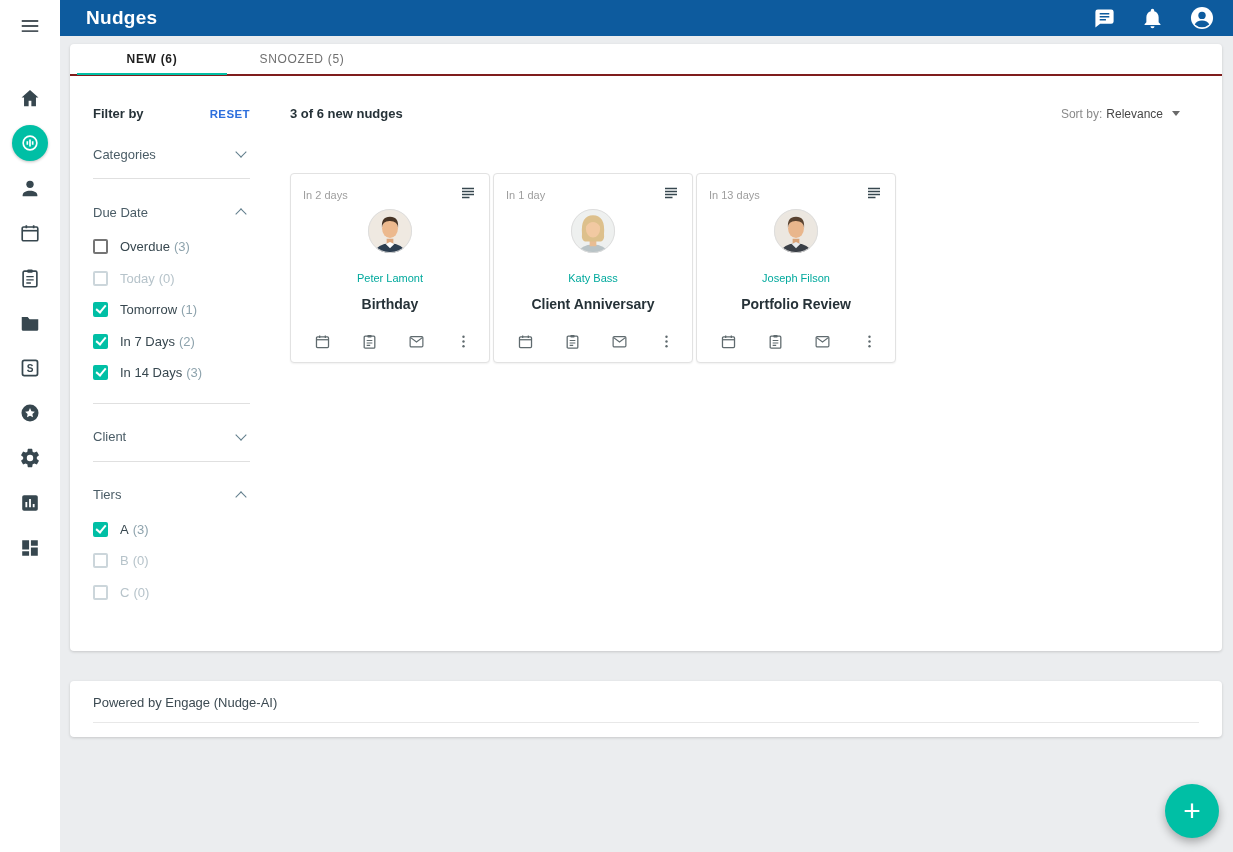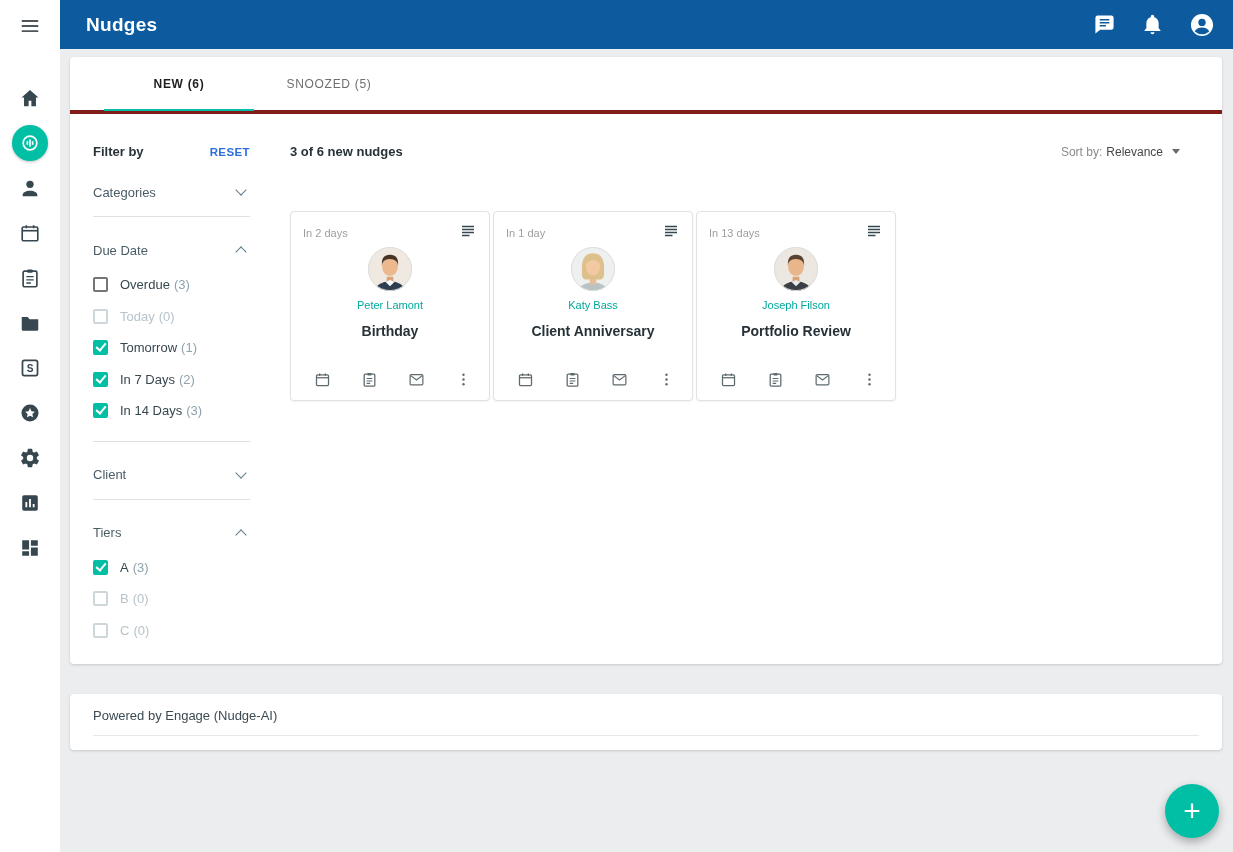--- a/index.html
+++ b/index.html
@@ -10,32 +10,32 @@
   
   .sidebar{width:60px;flex:none;background:#fff;display:flex;flex-direction:column;align-items:center;padding-top:4px;z-index:2}
   .side-slot{height:45px;width:60px;display:flex;align-items:center;justify-content:center;color:#37474f;cursor:pointer}
   .side-slot.menu{height:44px;margin-bottom:27px;color:#4d565c}
   .side-slot svg{width:22px;height:22px}
   .active-dot{width:36px;height:36px;border-radius:50%;background:#00bfa5;display:flex;align-items:center;justify-content:center;box-shadow:0 1px 3px rgba(0,0,0,.25)}
   .active-dot svg{width:20px;height:20px;color:#fff}
 
   
   .main-col{flex:1;display:flex;flex-direction:column;background:#ebedef;min-width:0}
-  .header{height:49px;flex:none;background:#0d5b9e;display:flex;align-items:center;padding:0 18px 0 26px;color:#fff}
+  .header{height:36px;flex:none;background:#0d5b9e;display:flex;align-items:center;padding:0 18px 0 26px;color:#fff}
   .header .title{font-size:19px;font-weight:bold;letter-spacing:.3px}
   .header .spacer{flex:1}
   .hicon{width:23px;height:23px;margin-left:25px;cursor:pointer;display:block}
   .hicon.account{width:26px;height:26px}
 
   
   .content{flex:1;padding:8px 11px 0 10px;overflow:hidden}
   .panel{background:#fff;border-radius:4px;box-shadow:0 1px 3px rgba(0,0,0,.16)}
   .main-panel{height:607px;display:flex;flex-direction:column}
 
-  .tabs{display:flex;padding-left:34px;border-bottom:4px solid #7f1d1d;height:57px;flex:none}
+  .tabs{display:flex;padding-left:7px;border-bottom:2px solid #7f1d1d;height:32px;flex:none}
   .tab{width:150px;display:flex;align-items:center;justify-content:center;font-size:12px;letter-spacing:.7px;color:#6f6f6f;position:relative;cursor:pointer}
   .tab.active{color:#1f1f1f;font-weight:bold}
   .tab.active::after{content:"";position:absolute;left:0;right:0;bottom:-1px;height:2px;background:#00bfa5}
 
   .panel-body{display:flex;flex:1;min-height:0}
 
   
   .filters{width:180px;flex:none;padding:30px 0 2px 23px}
   .f-head{display:flex;align-items:center;justify-content:space-between;width:157px}
   .f-title{font-size:13px;font-weight:bold;color:#263238}
@@ -62,21 +62,21 @@
   .sort .val{color:#474747;margin-left:4px}
   .tri{width:0;height:0;border-left:4px solid transparent;border-right:4px solid transparent;border-top:5px solid #6a6a6a;margin-left:9px}
 
   .cards{display:flex;gap:3px;margin-top:52px}
   .card{width:200px;height:190px;background:#fff;border:1px solid #e2e2e2;border-radius:4px;box-shadow:0 1px 2px rgba(0,0,0,.06);padding:10px 12px 12px;display:flex;flex-direction:column;align-items:center}
   .card-top{display:flex;justify-content:space-between;width:100%;align-items:flex-start}
   .due{font-size:11px;color:#9e9e9e;padding-top:5px}
   .subject-btn{color:#37474f;cursor:pointer}
   .subject-btn svg{width:18px;height:18px}
   .avatar{width:46px;height:46px;margin-top:2px}
-  .client-name{font-size:11px;color:#00a99d;margin-top:7px;cursor:pointer;text-decoration:none}
+  .client-name{font-size:11px;color:#00a99d;margin-top:18px;cursor:pointer;text-decoration:none}
   .card-title{font-size:14px;font-weight:bold;color:#263238;margin-top:12px;white-space:nowrap}
   .card-actions{display:flex;align-items:center;width:100%;margin-top:auto;padding:0 5px 0 11px;justify-content:space-between;color:#5f6a6e}
   .card-actions .act{cursor:pointer;display:block}
   .card-actions svg{width:17px;height:17px;display:block}
 
   
   .footer-panel{margin-top:30px;height:56px;padding:14px 23px 0}
   .footer-text{font-size:13px;color:#3c4a52}
   .footer-divider{border-top:1px solid #e8e8e8;margin-top:12px}
 

